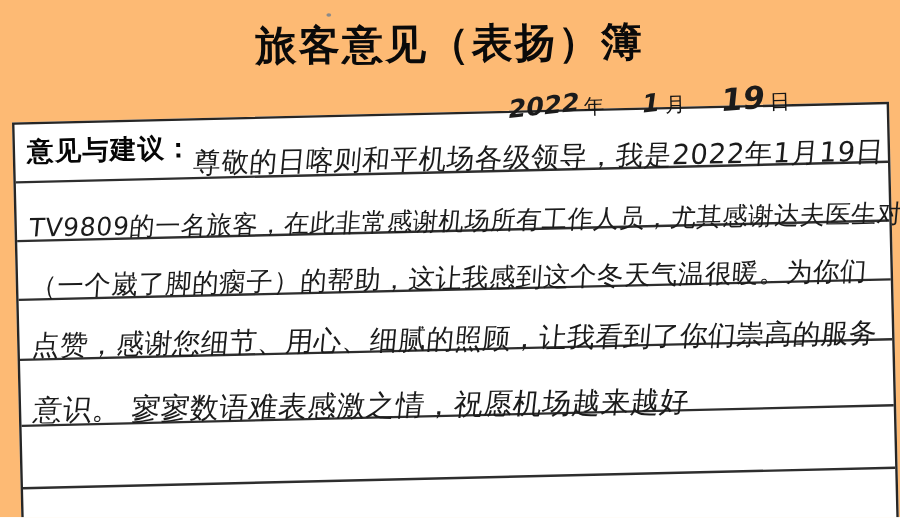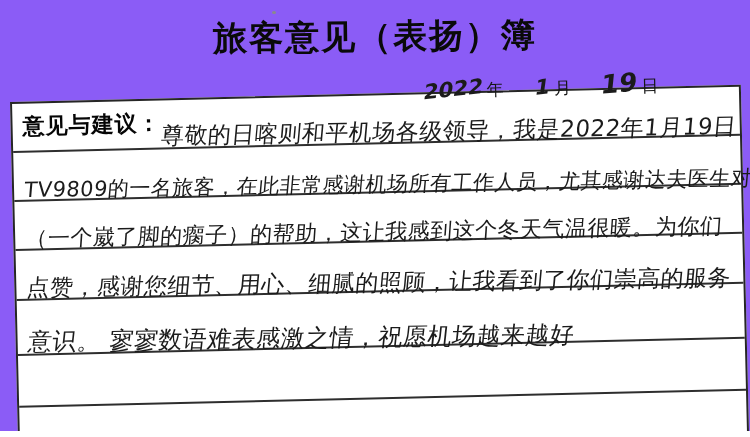--- a/index.html
+++ b/index.html
@@ -1,17 +1,17 @@
 <!DOCTYPE html>
 <html><head>
 <meta charset="utf-8">
 <style>
   html, body { margin:0; padding:0; background:#ffffff; }
   .page {
-    position:relative; width:750px; height:431px; background:#8b5cf6;
+    position:relative; width:750px; height:431px; background:#fdba74;
     overflow:hidden; font-family:"Liberation Sans", sans-serif; color:#000;
   }
   .speck { position:absolute; width:4px; height:3px; background:#8a8a8a; border-radius:50%; }
 
   .doc-title {
     position:absolute; top:14px; left:0; width:100%; text-align:center;
     font-size:34px; font-weight:900; letter-spacing:2px; color:#0a0a0a;
     transform:rotate(-0.7deg);
   }
 

